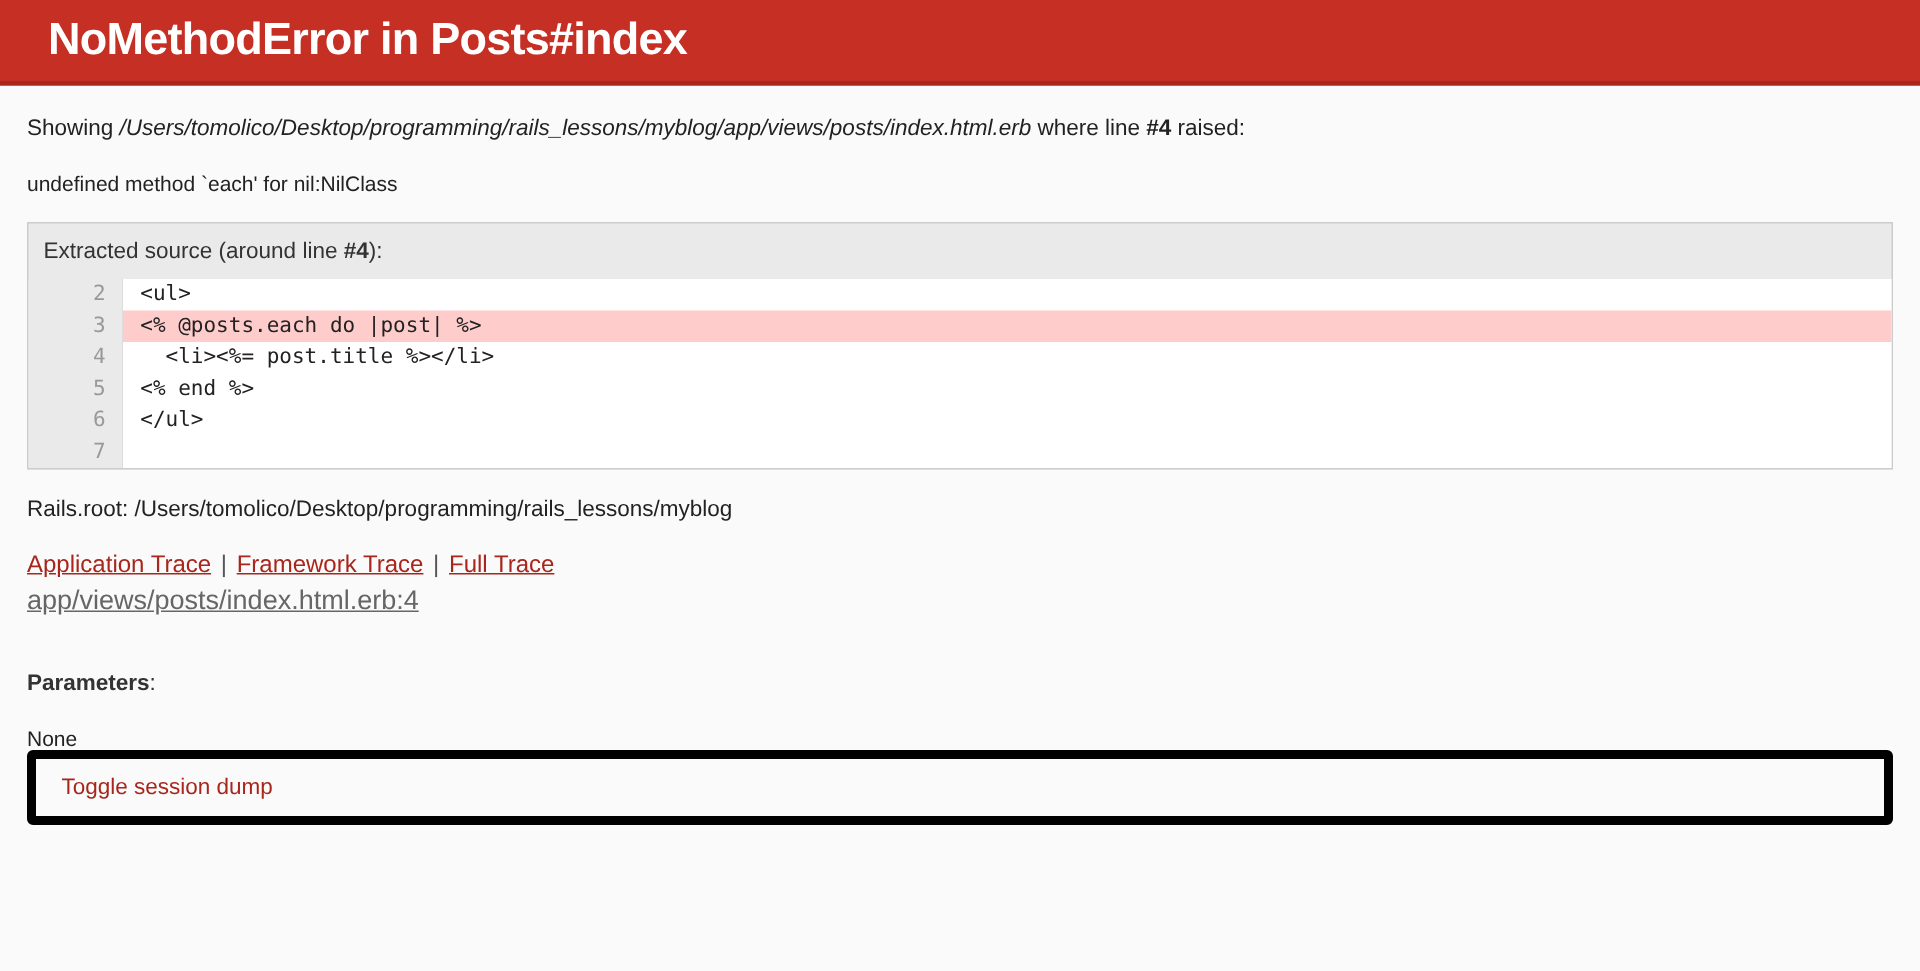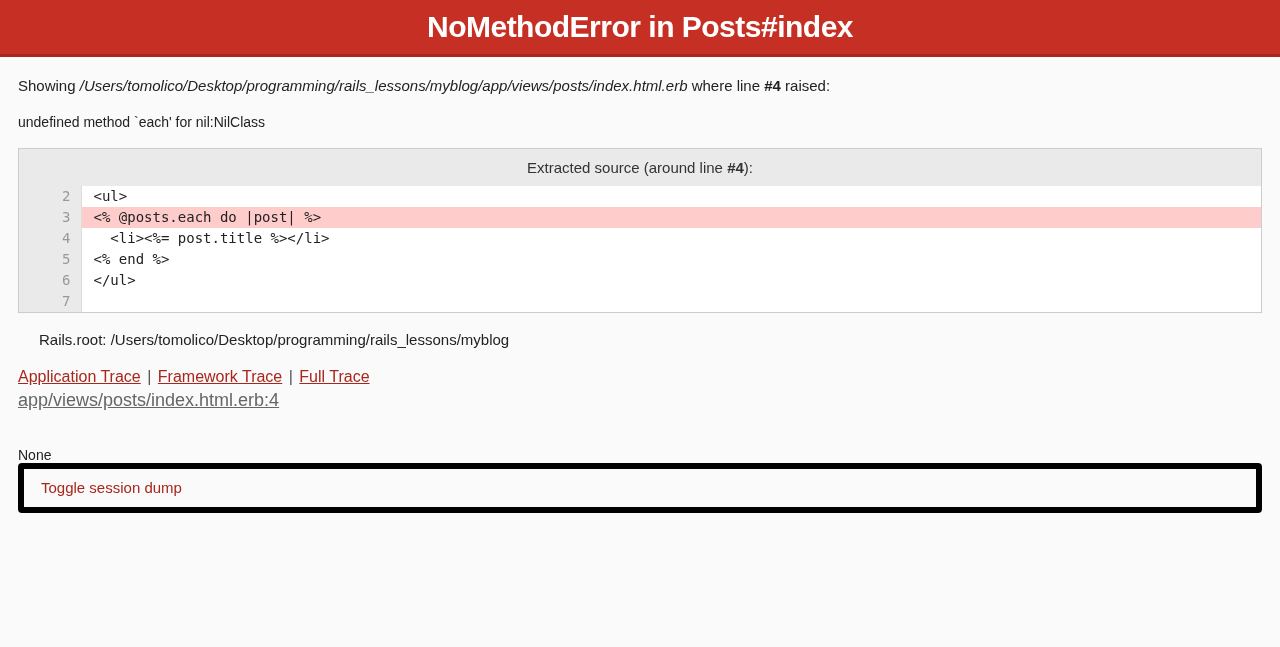--- a/index.html
+++ b/index.html
@@ -8,23 +8,22 @@
       box-sizing: border-box;
     }
     body {
       font-family: -apple-system, BlinkMacSystemFont, "Segoe UI", Helvetica, Arial, sans-serif;
       background: #FAFAFA;
       color: #333;
     }
     header {
       background: #C52F24;
       color: #fff;
-      padding: 10px 12px;
+      padding: 10px 32px;
       border-bottom: 3px solid #A8261C;
-      text-align: center;
     }
     header h1 {
       font-size: 30px;
       font-weight: bold;
       letter-spacing: -0.5px;
     }
     .content {
       padding: 20px 18px;
     }
     .showing {
@@ -45,21 +44,20 @@
     }
     .source-box {
       border: 1px solid #ccc;
       background: #EAEAEA;
       margin-bottom: 18px;
     }
     .source-header {
       padding: 10px 10px;
       font-size: 15px;
       color: #333;
-      text-align: center;
     }
     .source-header .hl-line {
       font-weight: bold;
     }
     .source-table {
       width: 100%;
       border-collapse: collapse;
       font-family: Menlo, Consolas, monospace;
       font-size: 14px;
     }
@@ -89,21 +87,20 @@
       color: #222;
       white-space: pre;
     }
     .code-lines div.highlighted {
       background: #FFCCCC;
     }
     .rails-root {
       font-size: 15px;
       margin-bottom: 20px;
       color: #222;
-      margin-left: 21px;
     }
     .traces {
       font-size: 16px;
       margin-bottom: 4px;
     }
     .traces a {
       color: #A8261C;
       text-decoration: underline;
     }
     .traces .sep {
@@ -198,20 +195,23 @@
     <a href="#">Framework Trace</a>
     <span class="sep">|</span>
     <a href="#">Full Trace</a>
   </div>
 
   <div class="trace-line">
     <a href="#">app/views/posts/index.html.erb:4</a>
   </div>
 
 
+  <p class="params-label">
+    <strong>Parameters</strong><span>:</span>
+  </p>
 
   <p class="params-none">None</p>
 
   <div class="toggle-box">
     <a href="#">Toggle session dump</a>
   </div>
 
 </div>
 
 </body></html>

